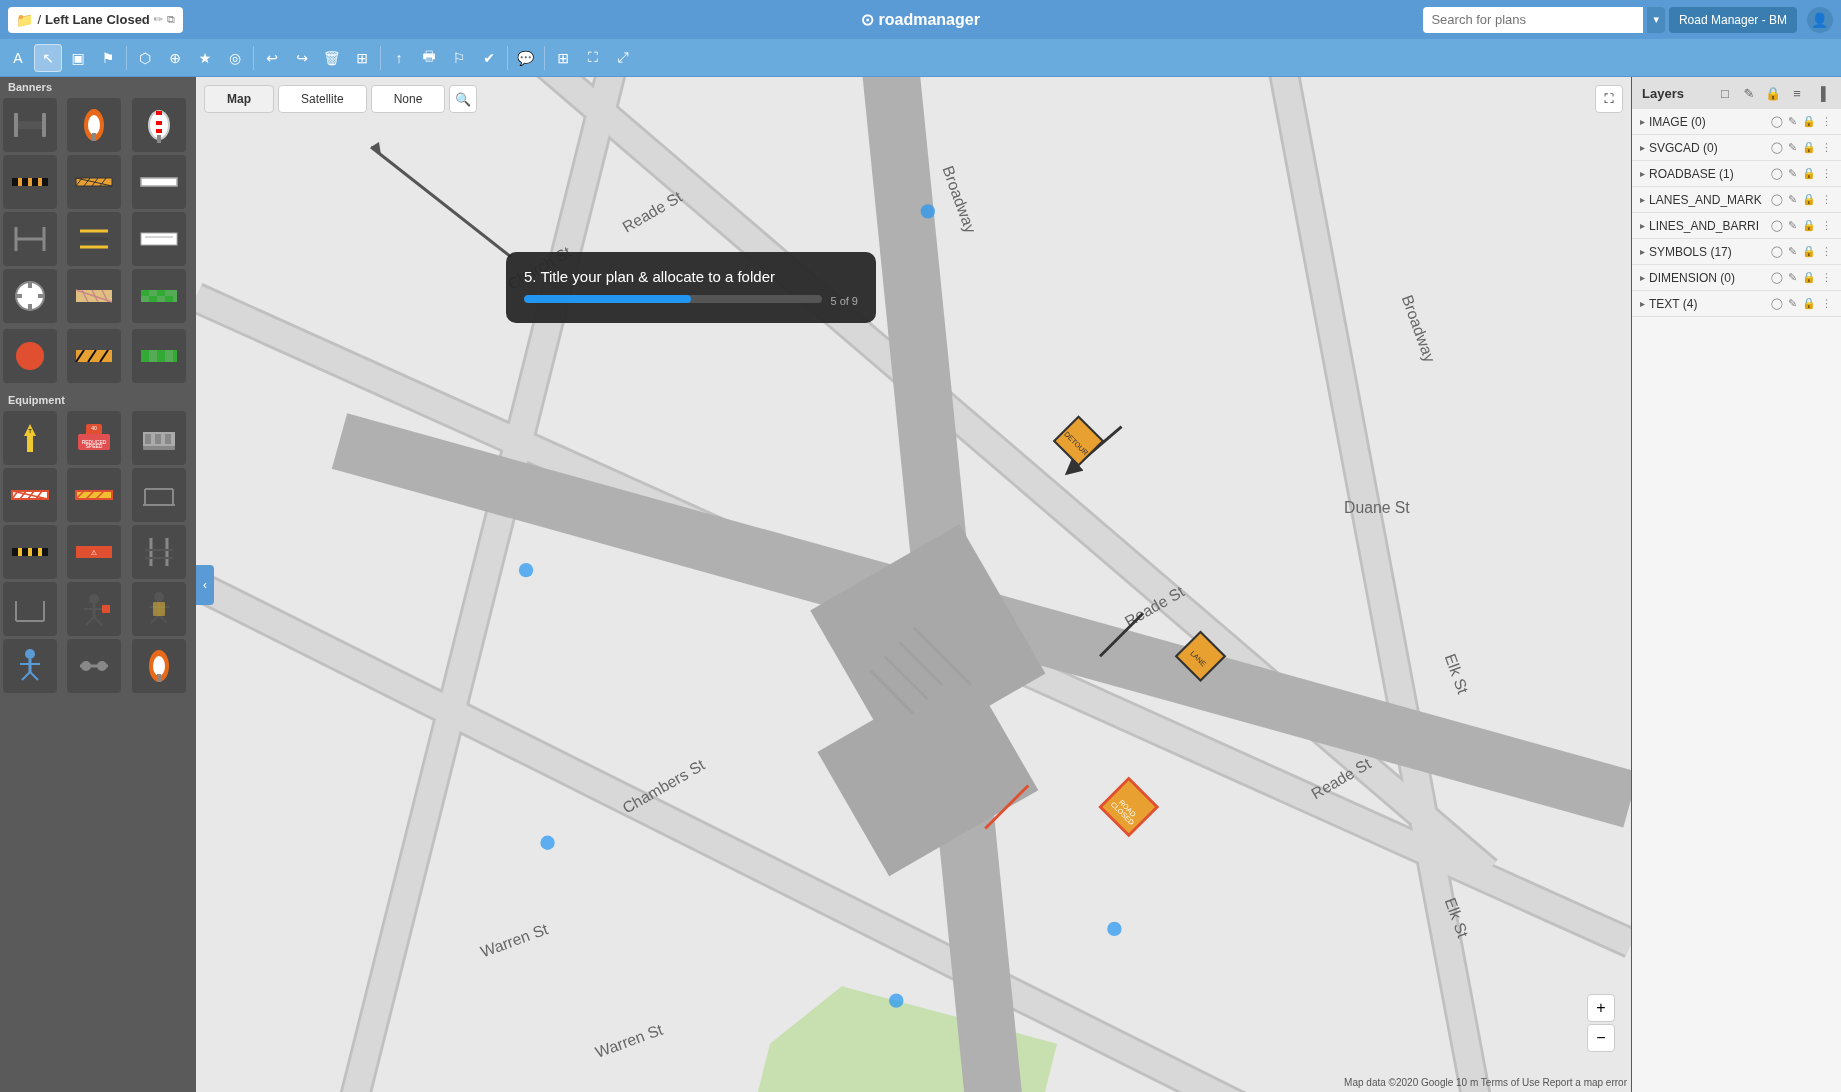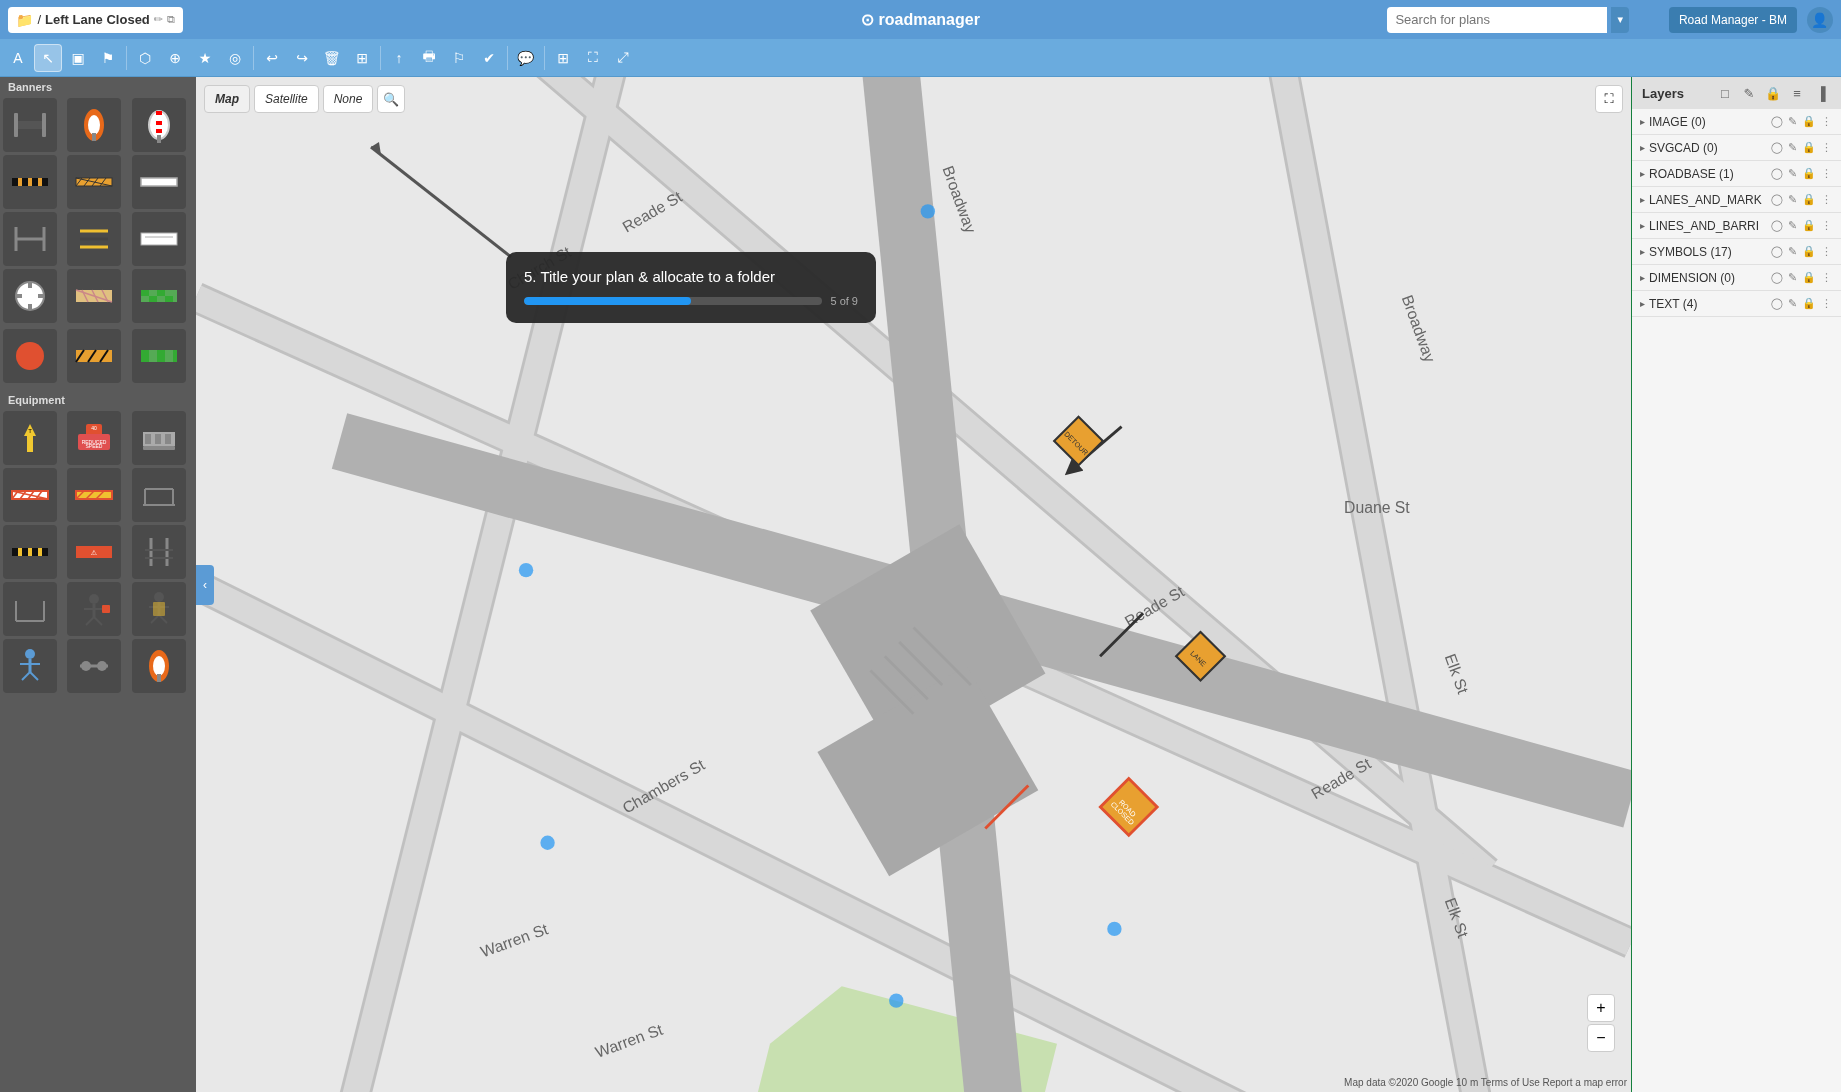--- a/index.html
+++ b/index.html
@@ -83,21 +83,20 @@
     .rm-btn {
       height: 26px;
       background: #3a7db0;
       border: none;
       border-radius: 4px;
       color: white;
       padding: 0 10px;
       cursor: pointer;
       font-size: 12px;
       white-space: nowrap;
-      margin-left: 36px;
     }
 
     
     #toolbar {
       height: 38px;
       background: #6aabde;
       display: flex;
       align-items: center;
       padding: 0 4px;
       gap: 2px;
@@ -163,25 +162,24 @@
     #map-tabs {
       position: absolute;
       top: 8px; left: 8px;
       display: flex; gap: 4px;
       z-index: 10;
     }
     .map-tab {
       background: white;
       border: 1px solid #ccc;
       border-radius: 4px;
-      padding: 4px 10px;
+      padding: 4px 22px;
       font-size: 12px;
       cursor: pointer;
       color: #333;
-      font-style: italic;
     }
     .map-tab.active { background: #f0f0f0; font-weight: bold; }
     #map-search-btn {
       background: white;
       border: 1px solid #ccc;
       border-radius: 4px;
       width: 28px; height: 28px;
       display: flex; align-items: center; justify-content: center;
       cursor: pointer;
       font-size: 13px;
@@ -266,21 +264,20 @@
       margin-bottom: 10px;
     }
     #tutorial-popup p {
       font-size: 13px;
       line-height: 1.5;
       color: #ddd;
       margin-bottom: 14px;
     }
     .progress-bar-container {
       display: flex;
-      align-items: center;
       gap: 8px;
     }
     .progress-bar-bg {
       flex: 1;
       height: 8px;
       background: #555;
       border-radius: 4px;
       overflow: hidden;
     }
     .progress-bar-fill {

